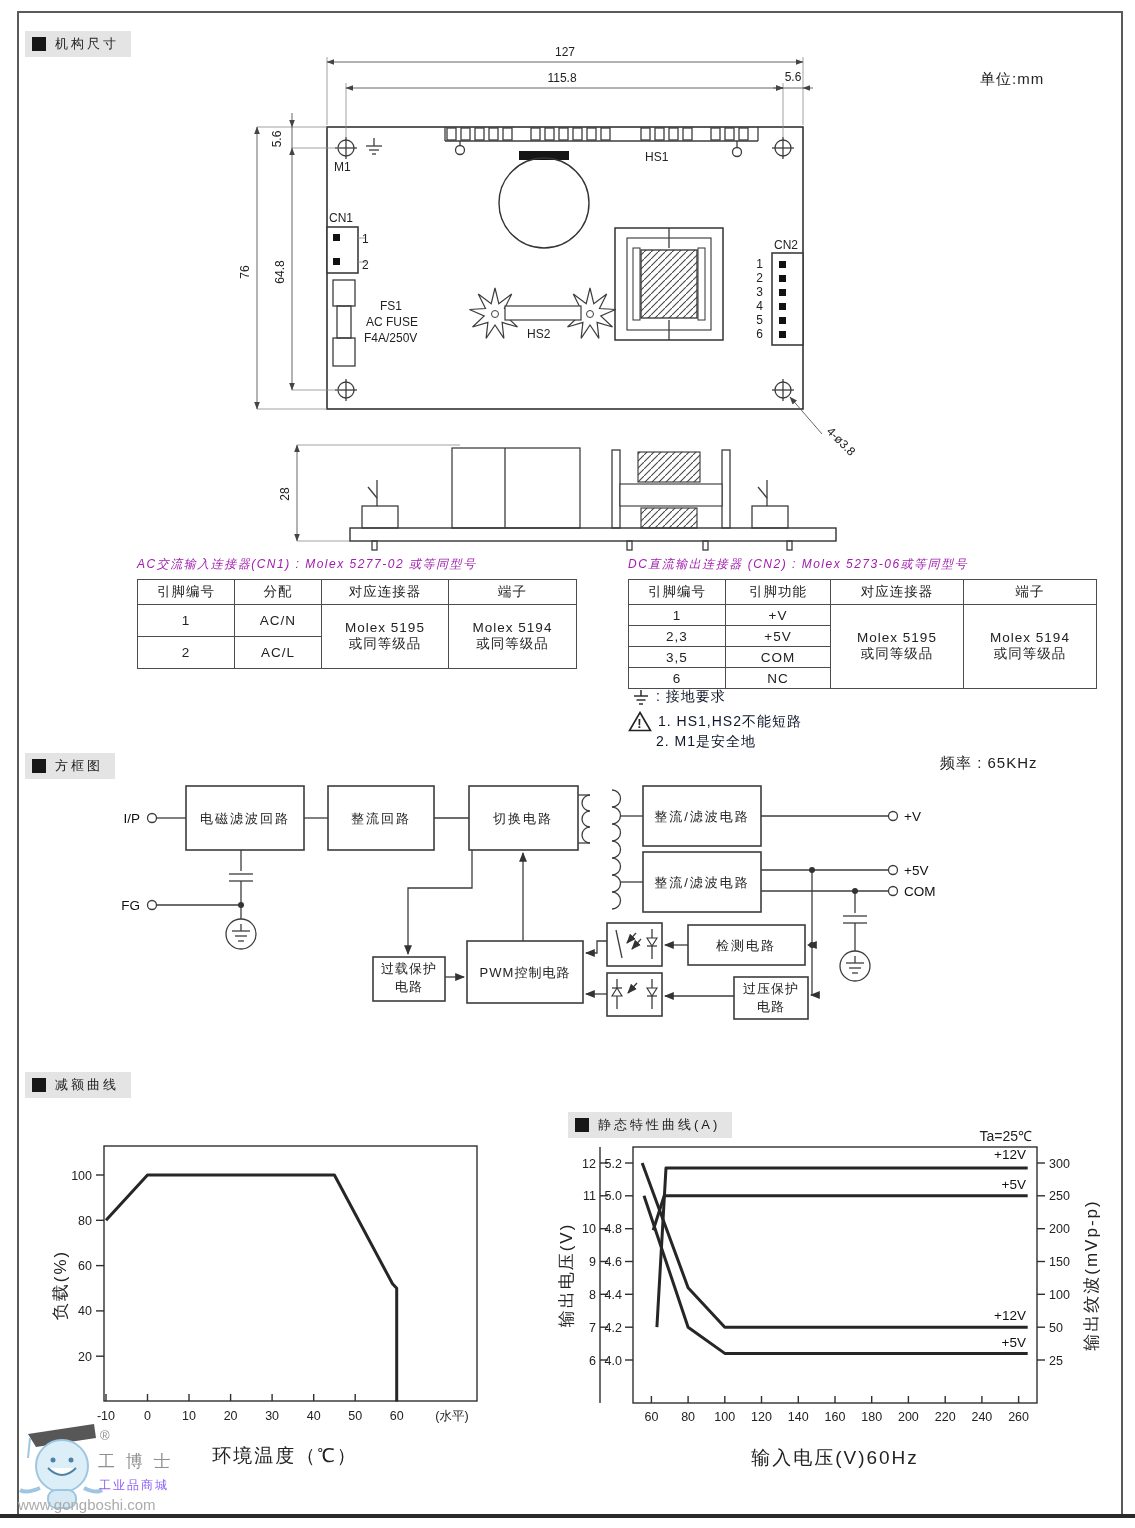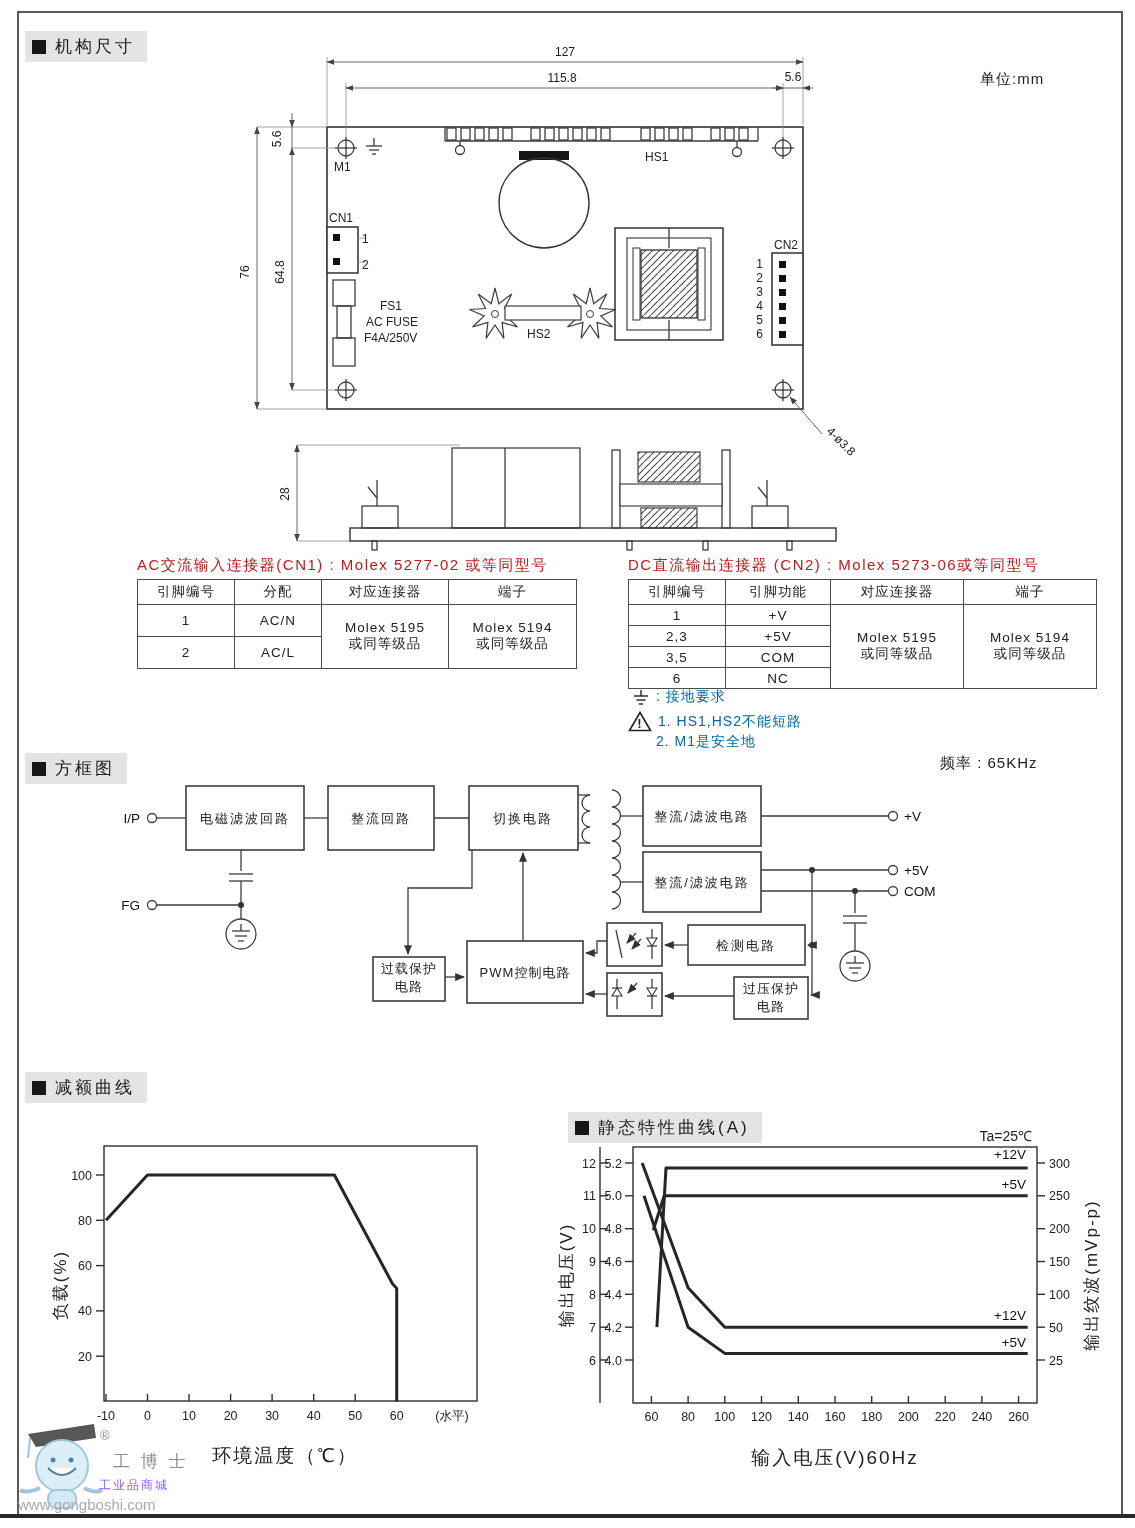--- a/index.html
+++ b/index.html
@@ -2,40 +2,40 @@
 <html><head>
 <meta charset="utf-8">
 <style>
   html,body{margin:0;padding:0;background:#fff;}
   #page{position:relative;width:1135px;height:1528px;background:#fff;overflow:hidden;
         font-family:"Liberation Sans",sans-serif;color:#222;}
   .frame{position:absolute;left:17px;top:11px;width:1102px;height:1501px;
          border:2px solid #5a5a5a;pointer-events:none;}
   .bottom-bar{position:absolute;left:0;top:1514px;width:1135px;height:4px;background:#2a2a2a;}
   .sec-header{position:absolute;display:inline-flex;align-items:center;gap:9px;
-              background:#e4e4e4;padding:4px 12px 4px 7px;font-size:17px;letter-spacing:3px;color:#1d1d1d;}
+              background:#e4e4e4;padding:4px 12px 4px 7px;font-size:13px;letter-spacing:3px;color:#1d1d1d;}
   .sec-header .sq{width:14px;height:14px;background:#171717;flex:0 0 auto;}
   .lbl{position:absolute;white-space:nowrap;}
   svg{position:absolute;left:0;top:0;}
   .dt{font-size:12px;fill:#222;font-family:"Liberation Sans",sans-serif;}
   .bt{font-size:13px;fill:#222;font-family:"Liberation Sans",sans-serif;letter-spacing:2px;}
   .tick{font-size:12.5px;fill:#222;font-family:"Liberation Sans",sans-serif;}
   .axl{font-size:17px;fill:#222;font-family:"Liberation Sans",sans-serif;letter-spacing:2px;}
   .cl{font-size:13.5px;fill:#111;font-family:"Liberation Sans",sans-serif;}
   .ln{stroke:#3d3d3d;stroke-width:1.3;fill:none;}
   .bx{stroke:#3d3d3d;stroke-width:1.6;fill:#fff;}
   .thin{stroke:#8a8a8a;stroke-width:0.8;fill:none;}
   .dim{stroke:#555;stroke-width:0.9;fill:none;}
   .crv{stroke:#262626;stroke-width:3;fill:none;stroke-linejoin:round;}
   .ax{stroke:#2f2f2f;stroke-width:1.4;fill:none;}
   table.spec{border-collapse:collapse;font-size:13.5px;color:#222;}
   table.spec td,table.spec th{border:1.6px solid #4c4c4c;text-align:center;font-weight:normal;
       padding:0 4px;letter-spacing:1px;}
-  .tbl-title{font-size:15px;letter-spacing:1.5px;color:#b91c1c;white-space:nowrap;}
-  .note{font-size:14px;letter-spacing:1px;color:#0369a1;display:flex;align-items:center;gap:6px;}
+  .tbl-title{font-size:12px;letter-spacing:1.5px;color:#a21caf;white-space:nowrap;font-style:italic;}
+  .note{font-size:14px;letter-spacing:1px;color:#0f172a;display:flex;align-items:center;gap:6px;}
 </style>
 </head>
 <body>
 
 <div id="page">
   <div class="frame"></div>
   <div class="bottom-bar"></div>
 
   <div class="sec-header" style="left:25px;top:31px;">
     <span class="sq"></span>
@@ -574,16 +574,16 @@
       <circle cx="53" cy="1460" r="2.5" fill="#2f6f96"></circle>
         <circle cx="71" cy="1460" r="2.5" fill="#2f6f96"></circle>
       <path d="M48,1468 Q62,1482 76,1468" fill="#fff" stroke="#2f6f96" stroke-width="2"></path>
       <path d="M40,1488 q-14,6 -20,2" fill="none" stroke="#8fbddb" stroke-width="4"></path>
       <path d="M84,1488 q12,6 18,2" fill="none" stroke="#8fbddb" stroke-width="4"></path>
       <rect x="48" y="1490" width="28" height="18" rx="8" fill="#cfe7f4" stroke="#8fbddb" stroke-width="2"></rect>
     </g>
   </svg>
 
   <div class="lbl" style="left:100px;top:1428px;font-size:13px;color:#8a8a8a;">®</div>
-  <div class="lbl" style="left:113px;top:1450px;font-size:17px;color:#8f8f8f;letter-spacing:3px;">工 博 士</div>
+  <div class="lbl" style="left:98px;top:1450px;font-size:17px;color:#8f8f8f;letter-spacing:3px;">工 博 士</div>
   <div class="lbl" style="left:99px;top:1477px;font-size:12px;color:#8b5cf6;letter-spacing:2px;">工业品商城</div>
   <div class="lbl" style="left:18px;top:1496px;font-size:15px;color:#ababab;">www.gongboshi.com</div>
 </div>
 
 </body></html>

